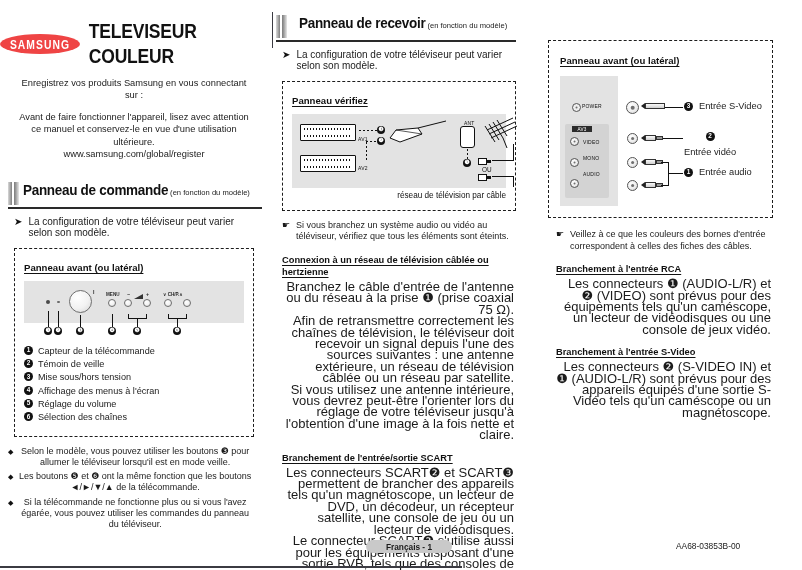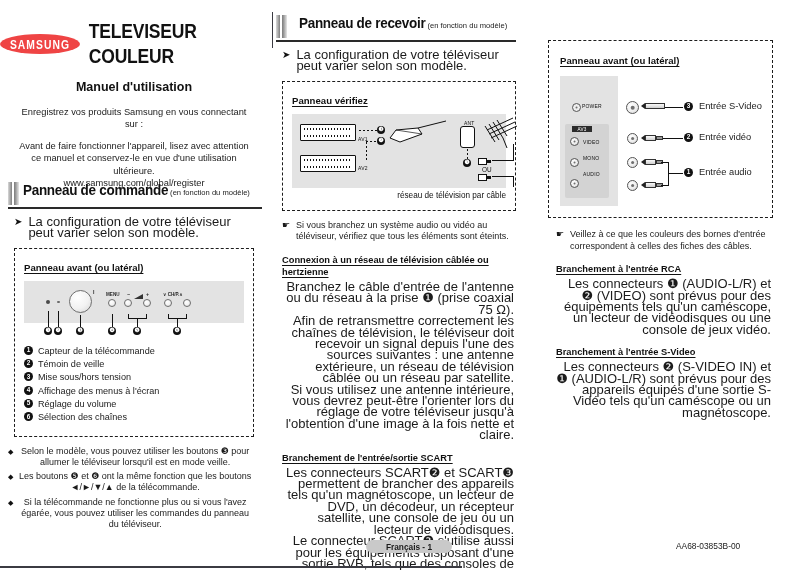--- a/index.html
+++ b/index.html
@@ -58,21 +58,21 @@
   .sec-title{
     font-size:13.5px; font-weight:bold; color:#111; letter-spacing:-0.3px;
     display:inline-block; transform:scaleY(1.06);
   }
   .sec-sub{ font-size:7.6px; color:#222; margin-left:2px; }
   .sec-rule{ height:1.6px; background:#2a2a2a; margin-top:2px; }
 
   
   .arrow-note{ display:flex; gap:6px; margin-top:7px; padding-left:14px; padding-right:8px;}
   .arrow-note .glyph{ font-size:10px; line-height:11px; color:#111; flex:0 0 auto; }
-  .arrow-note .txt{ font-size:13px; line-height:11.6px; color:#1b1b1b; }
+  .arrow-note .txt{ font-size:10px; line-height:11.6px; color:#1b1b1b; }
 
   
   .dashbox{
     border:1.6px dashed #1c1c1c; margin-top:9px; padding:8px 9px 10px 9px;
     background:#fff;
   }
   .dash-title{
     font-size:9.6px; font-weight:bold; color:#111; text-decoration:underline;
     text-underline-offset:2px; display:inline-block; margin-bottom:6px;
   }
@@ -179,21 +179,20 @@
 
   <div class="col col-left">
 
     <div class="cover">
       <div class="logo-row">
         <div class="samsung-oval">
           <span>SAMSUNG</span>
         </div>
         <div class="tv-title">TELEVISEUR COULEUR</div>
       </div>
-      <div class="manual-title">Manuel d'utilisation</div>
       <div class="cover-p second">Enregistrez vos produits Samsung en vous connectant sur :</div>
       <div class="cover-p">Avant de faire fonctionner l'appareil, lisez avec attention ce manuel et conservez-le en vue d'une utilisation ultérieure.</div>
       <div class="cover-p" style="margin-top:0;">www.samsung.com/global/register</div>
     </div>
 
     <div style="position:absolute; left:0; top:181px; width:262px;">
       <div class="sec-head">
         <div class="bars"></div>
         <span class="sec-title">Panneau de commande</span><span class="sec-sub">(en fonction du modèle)</span>
       </div>
@@ -434,21 +433,21 @@
           </div>
           <div class="solid-line" style="left:108px; top:86px; width:1.2px; height:24px;"></div>
           <div class="solid-line" style="left:101px; top:86px; width:8px; height:1.2px;"></div>
           <div class="solid-line" style="left:101px; top:109px; width:8px; height:1.2px;"></div>
           <div class="solid-line" style="left:108px; top:97px; width:15px; height:1.2px;"></div>
 
           <div class="rt-row" style="left:124px; top:25px;">
             <span class="num">3</span>
             <span class="t">Entrée S-Video</span>
           </div>
-          <div class="rt-row" style="left:124px; top:56px;">
+          <div class="rt-row" style="left:124px; top:56px;flex-direction:column;">
             <span class="num">2</span>
             <span class="t">Entrée vidéo</span>
           </div>
           <div class="rt-row" style="left:124px; top:91px;">
             <span class="num">1</span>
             <span class="t">Entrée audio</span>
           </div>
         </div>
       </div>
 

